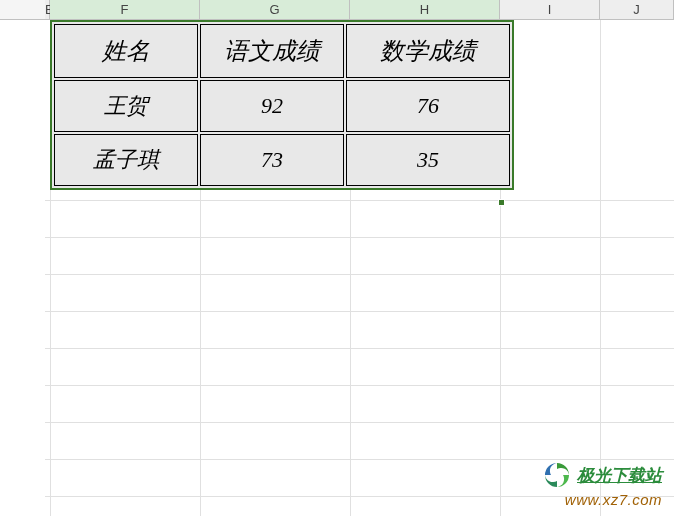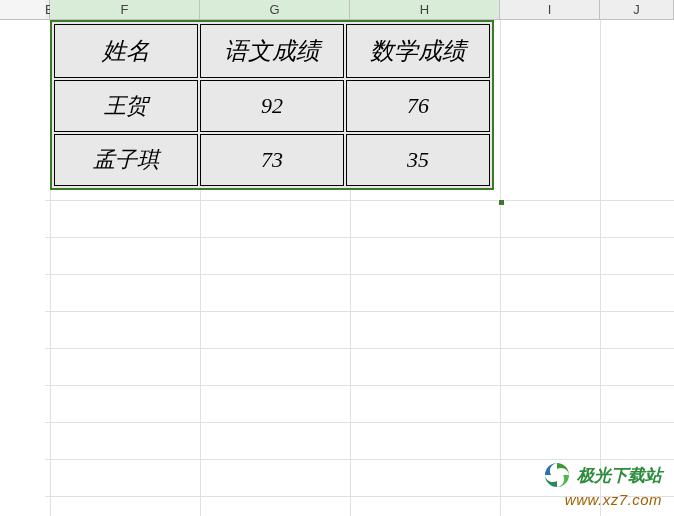--- a/index.html
+++ b/index.html
@@ -83,21 +83,21 @@
       text-align: center;
       font-size: 22px;
       padding: 10px 8px;
       background: #e8e8e8;
       height: 34px;
       color: #000;
       font-style: italic;
     }
     .data-table .c-name { width: 144px; }
     .data-table .c-lang { width: 144px; }
-    .data-table .c-math { width: 144px; margin-top: 30px; }
+    .data-table .c-math { width: 164px; margin-top: 30px; }
     .data-table tr:first-child td {
       font-family: "KaiTi", "楷体", serif;
       font-size: 24px;
     }
     .data-table tr td:first-child {
       font-family: "KaiTi", "楷体", serif;
     }
     
     .selection-handle {
       position: absolute;
@@ -123,20 +123,21 @@
       width: 32px;
       height: 32px;
       position: relative;
     }
     .wm-title {
       font-size: 17px;
       font-weight: bold;
       color: #2b8c3c;
       font-family: "Microsoft YaHei", sans-serif;
       font-style: italic;
+      text-decoration: underline;
     }
     .wm-url {
       font-size: 15px;
       color: #a16207;
       font-family: Arial, sans-serif;
       font-style: italic;
       letter-spacing: 0.5px;
     }
   </style>
 </head>

